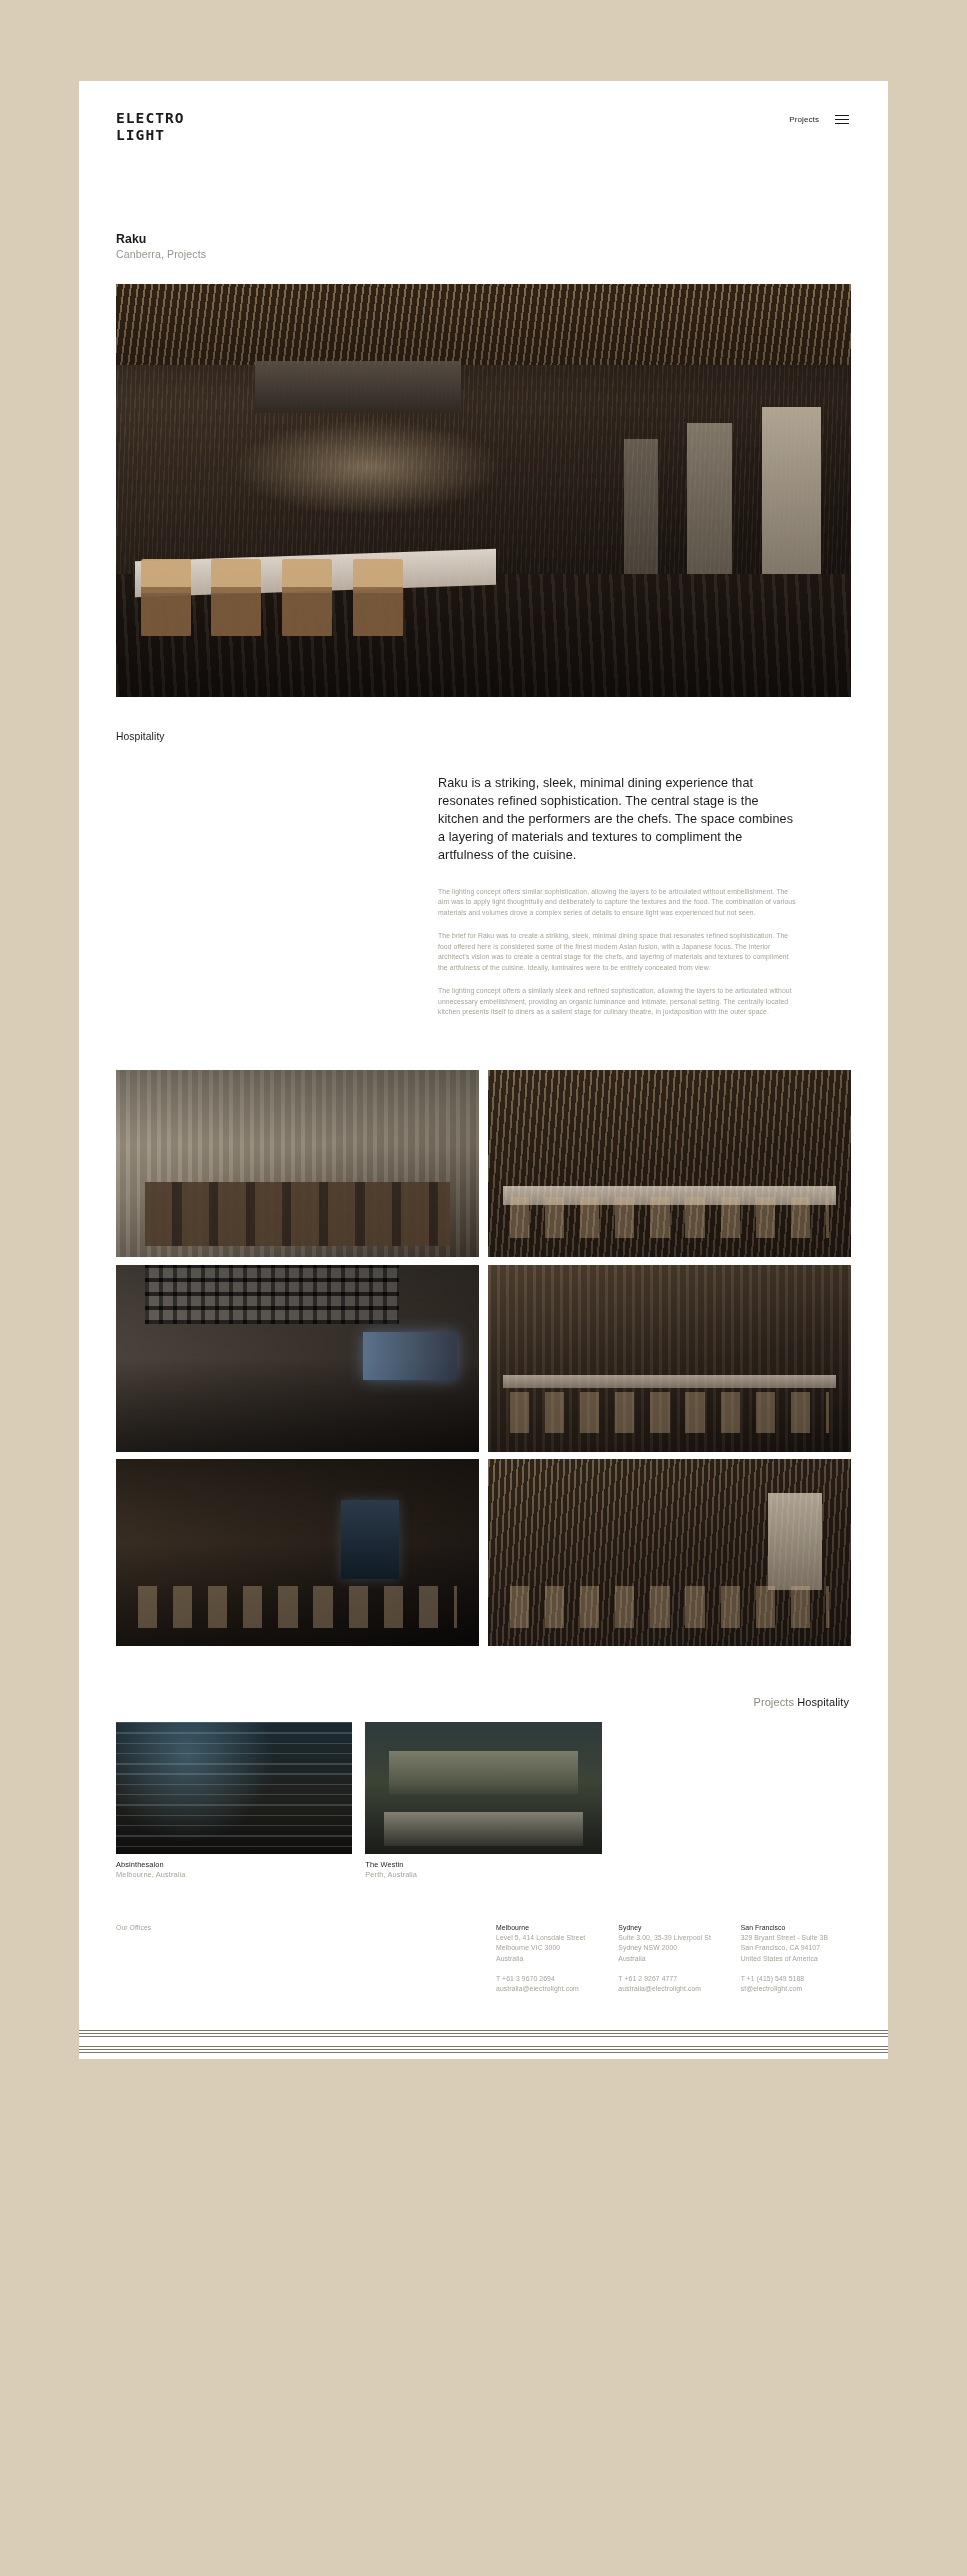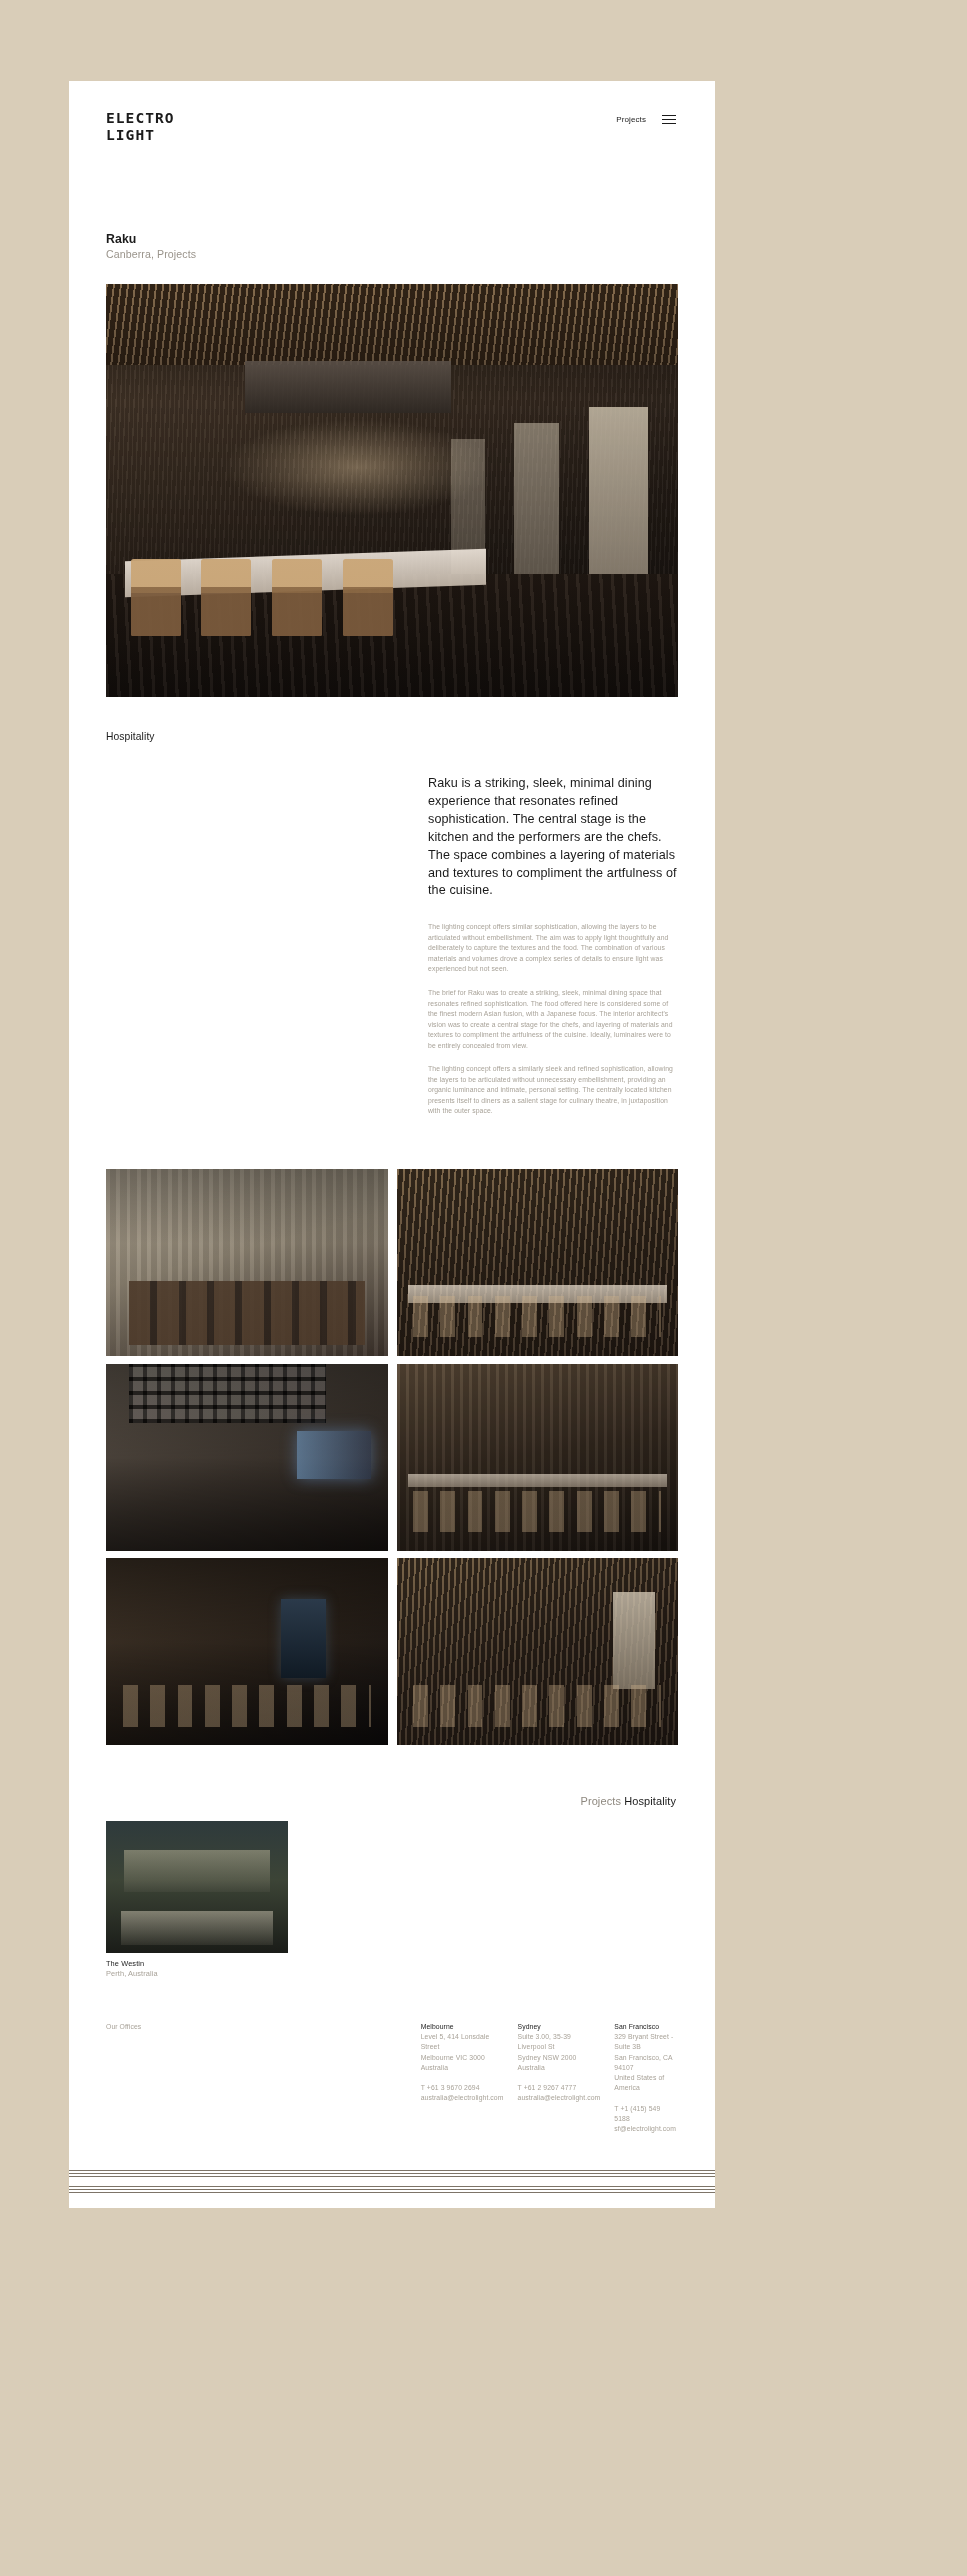--- a/index.html
+++ b/index.html
@@ -14,25 +14,25 @@
     -webkit-font-smoothing: antialiased;
   }
   .page {
     position: relative;
     width: 968px;
     height: 2576px;
     background: #d9cdb8;
   }
   .sheet {
     position: absolute;
-    left: 69px;
+    left: 79px;
     top: 81px;
-    width: 646px;
+    width: 809px;
     background: #ffffff;
-    padding-bottom: 13px;
+    padding-bottom: 4px;
   }
 
   
   .header {
     display: flex;
     align-items: flex-start;
     justify-content: space-between;
     padding: 30px 39px 0 37px;
   }
   .logo {
@@ -467,20 +467,27 @@
           <div class="seatrow"></div>
       </div>
     </div>
 
     <div class="showing">
       <span>Projects</span>
       <b>Hospitality</b>
     </div>
 
     <div class="related">
+      <div>
+        <div class="rel-thumb r1">
+            <div class="base"></div>
+          </div>
+        <p class="rel-name">Absinthesalon</p>
+        <p class="rel-loc">Melbourne, Australia</p>
+      </div>
       <div>
         <div class="rel-thumb r3">
             <div class="base"></div>
             <div class="bldg"></div>
             <div class="path"></div>
           </div>
         <p class="rel-name">The Westin</p>
         <p class="rel-loc">Perth, Australia</p>
       </div>
     </div>

